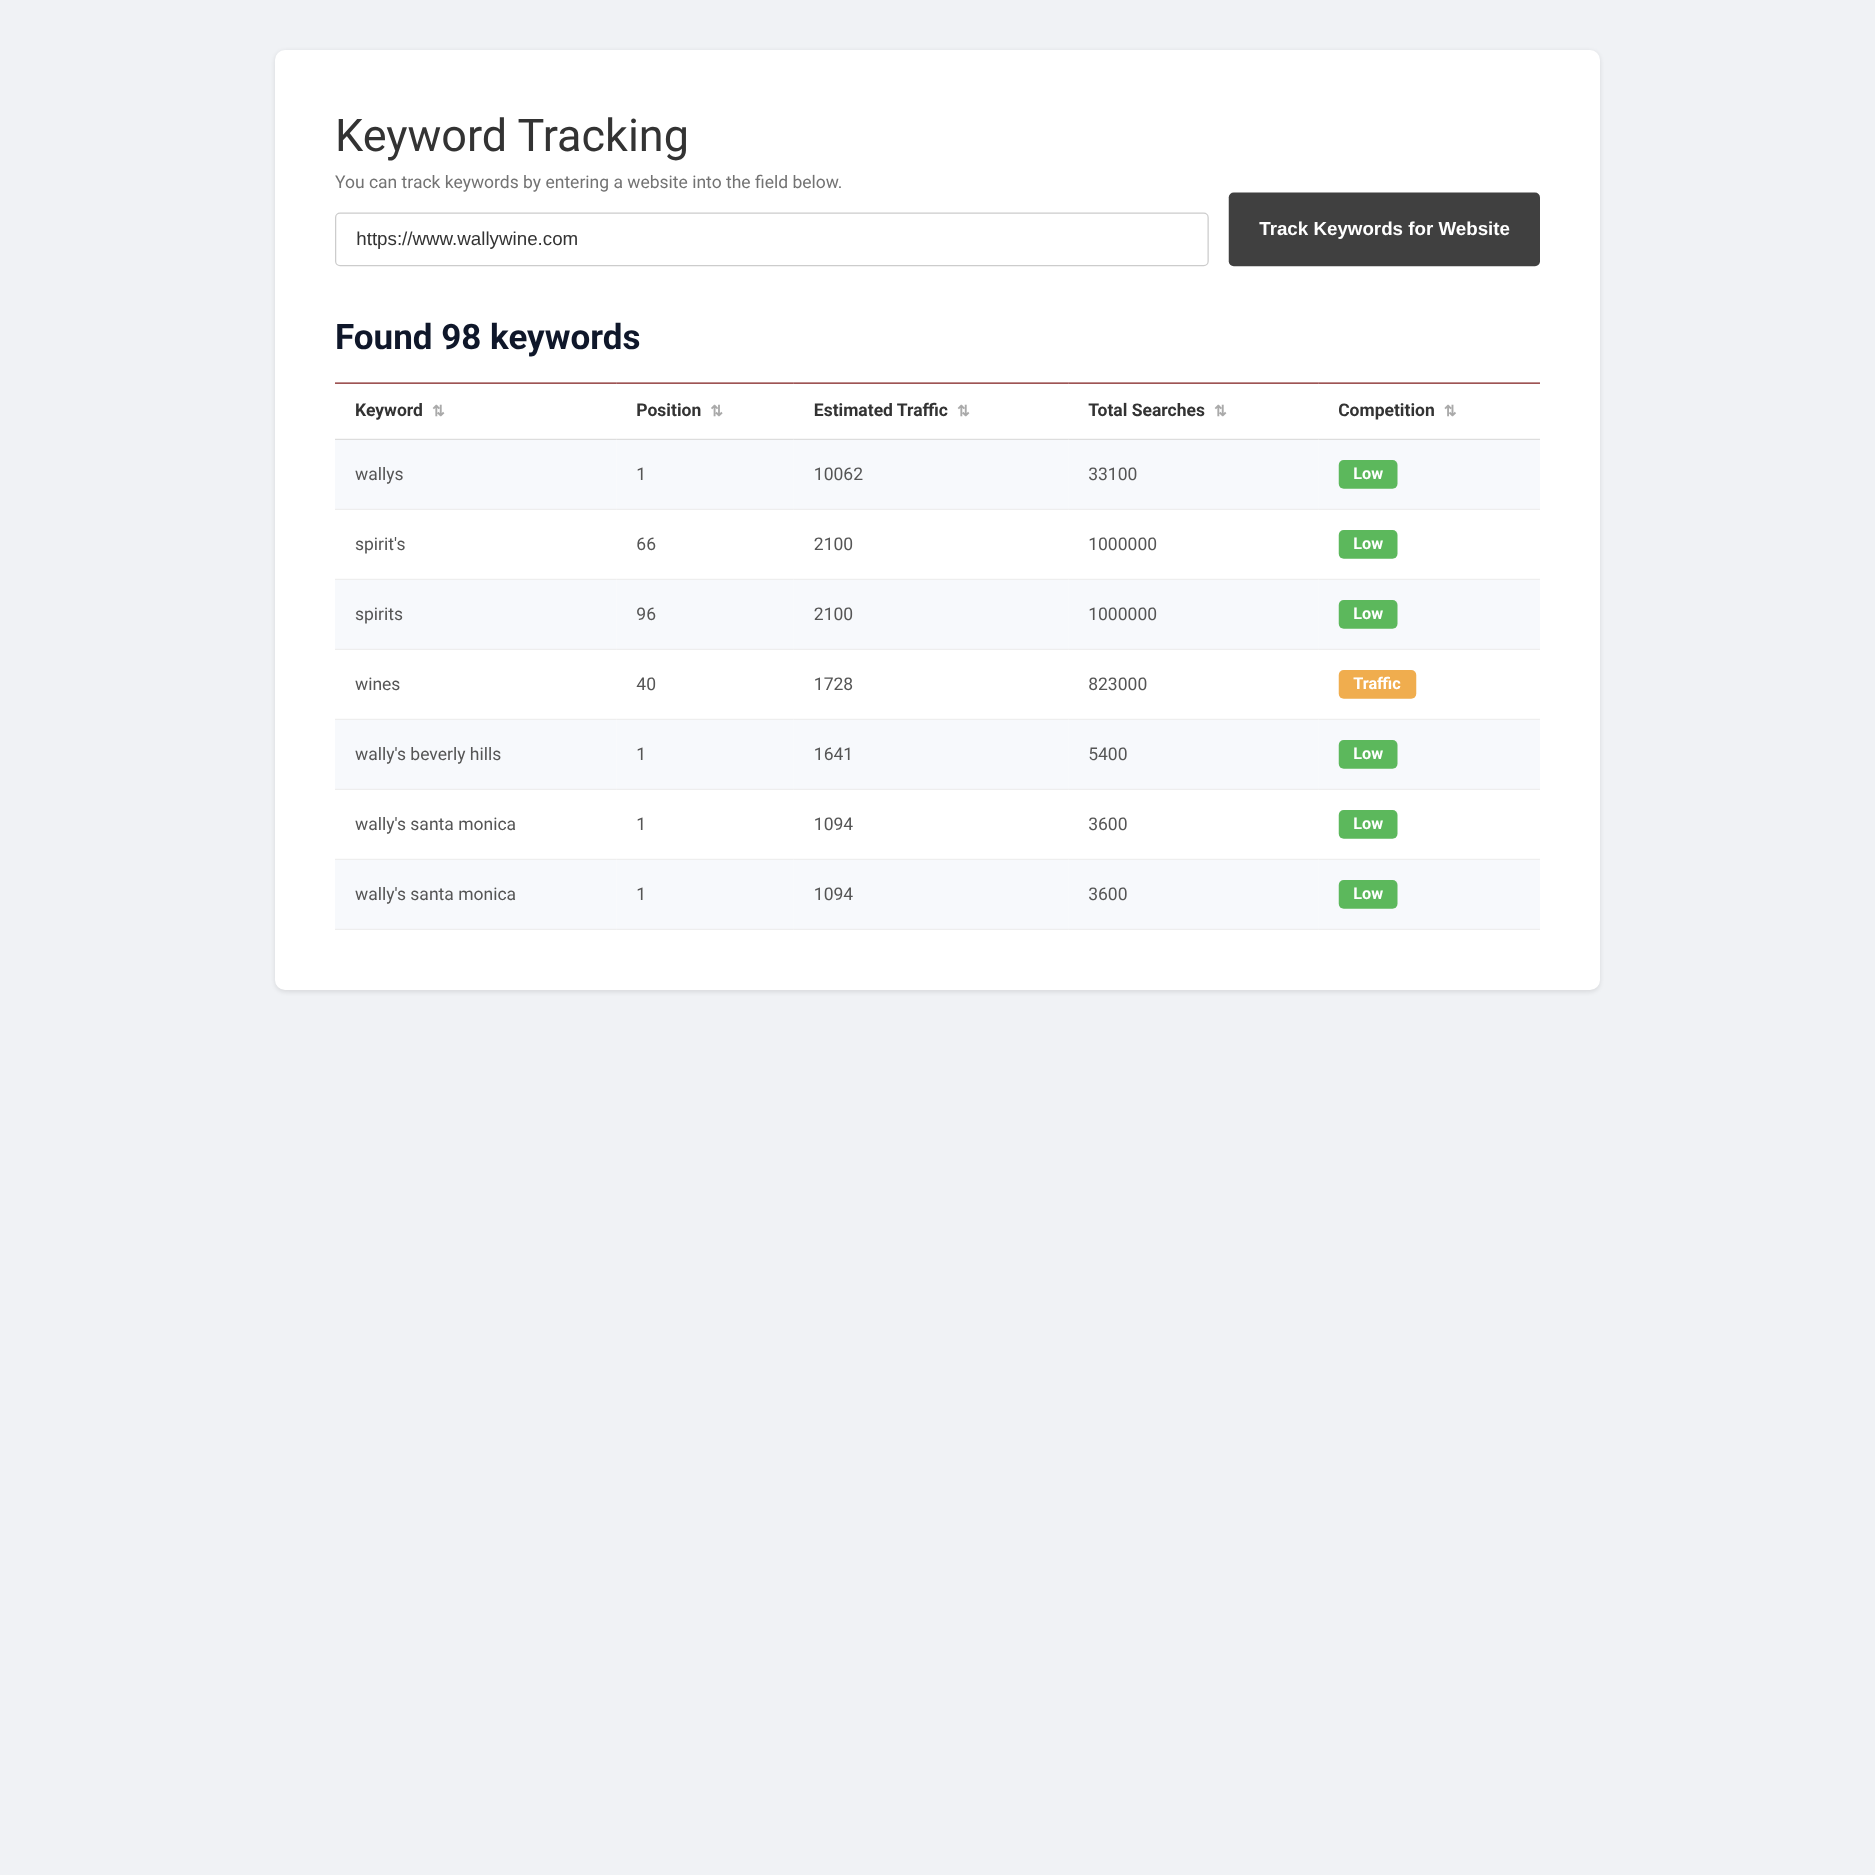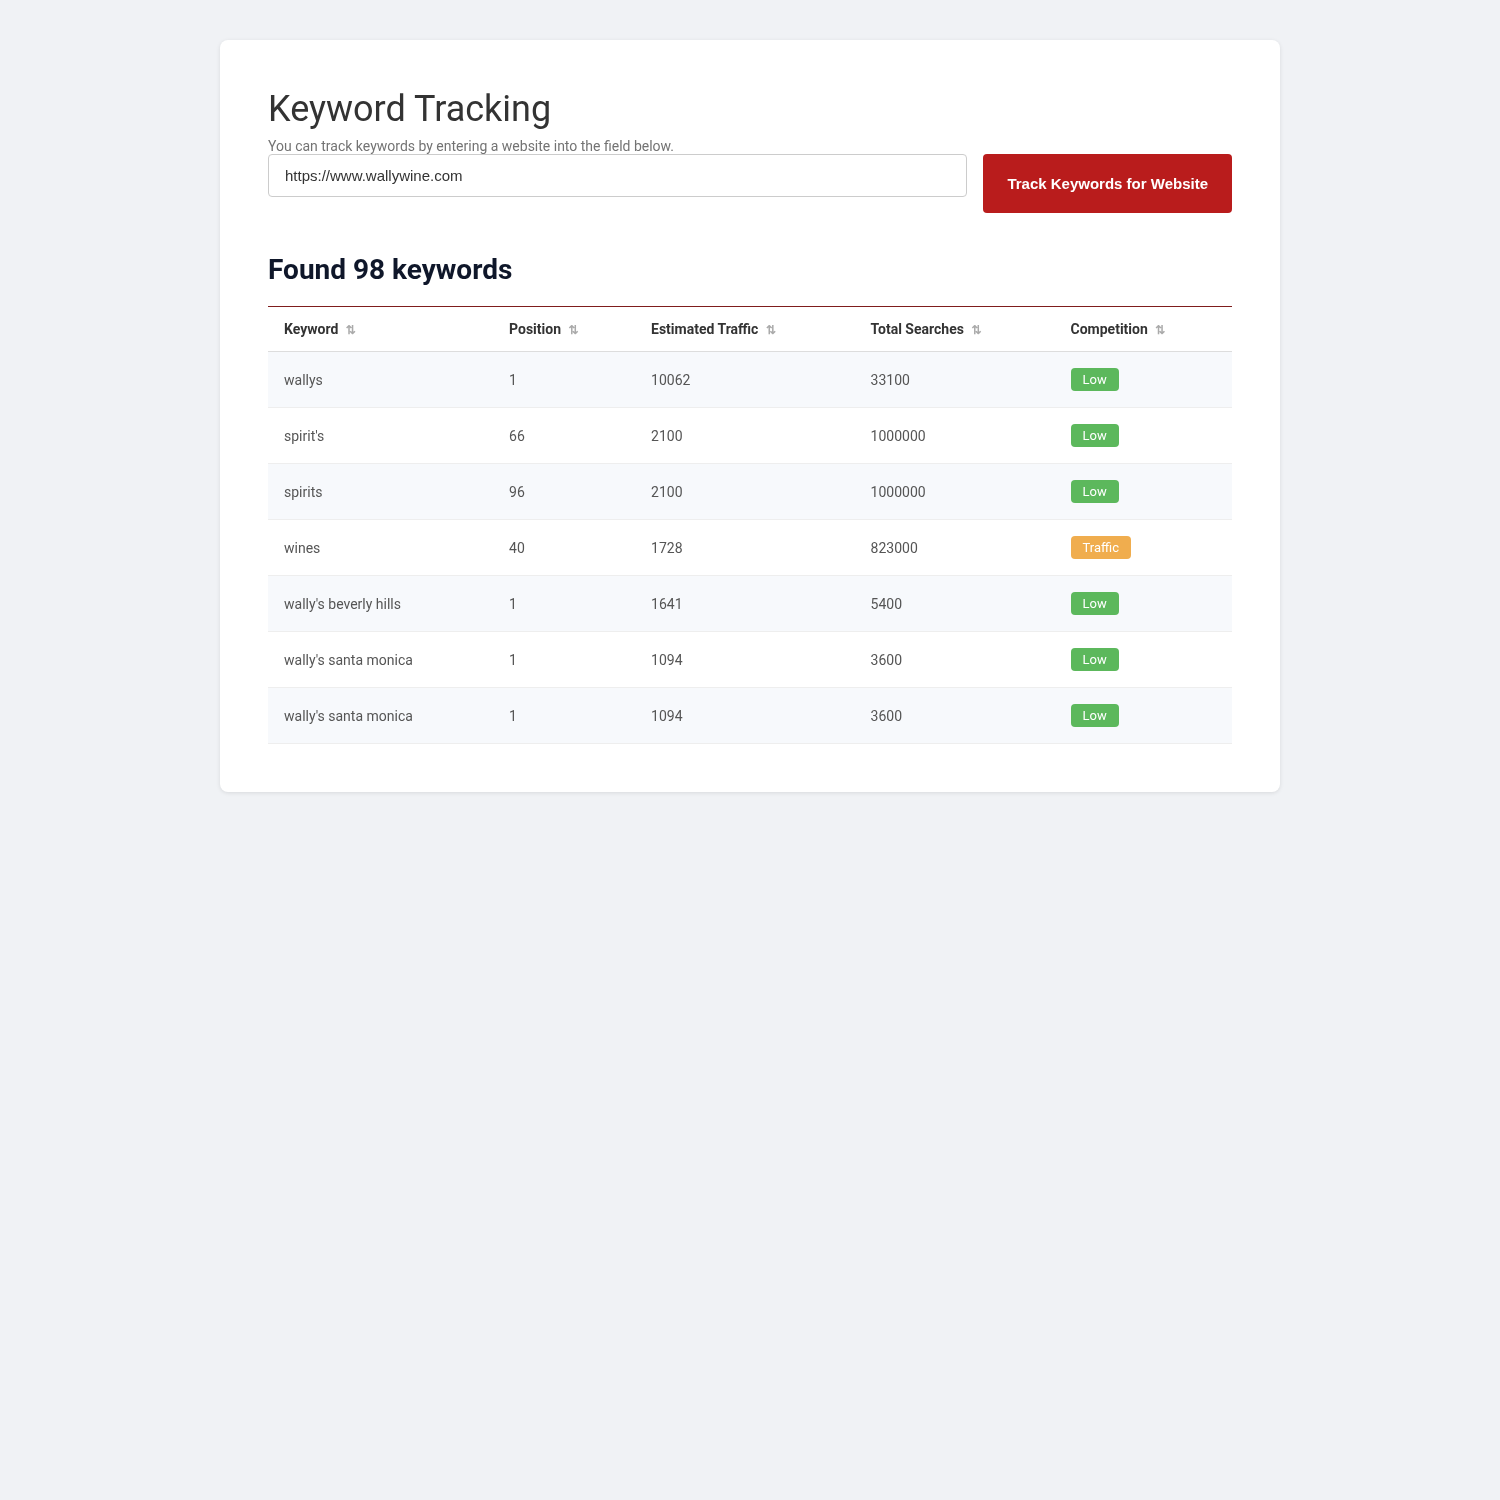--- a/index.html
+++ b/index.html
@@ -36,35 +36,35 @@
 
     .page-subtitle {
       font-size: 14px;
       color: #737373;
     }
 
     .search-row {
       display: flex;
       gap: 16px;
       margin-bottom: 40px;
-      align-items: flex-start;
+      align-items: flex-end;
     }
 
     .url-input {
       flex: 1;
       border: 1px solid #ccc;
       border-radius: 4px;
       padding: 12px 16px;
       font-size: 15px;
       color: #333;
       outline: none;
     }
 
     .track-button {
-      background: #b91c1c;
+      background: #404040;
       color: #fff;
       border: none;
       border-radius: 4px;
       padding: 21px 24px;
       font-size: 15px;
       font-weight: 600;
       cursor: pointer;
       white-space: nowrap;
     }
 
@@ -113,21 +113,21 @@
       padding: 16px 16px;
       color: #555;
       border-bottom: 1px solid #eee;
     }
 
     .badge {
       display: inline-block;
       padding: 4px 12px;
       border-radius: 4px;
       font-size: 13px;
-      font-weight: 400;
+      font-weight: 700;
       color: #fff;
       text-align: right;
     }
 
     .badge-low {
       background: #5cb85c;
     }
 
     .badge-medium {
       background: #f0ad4e;

